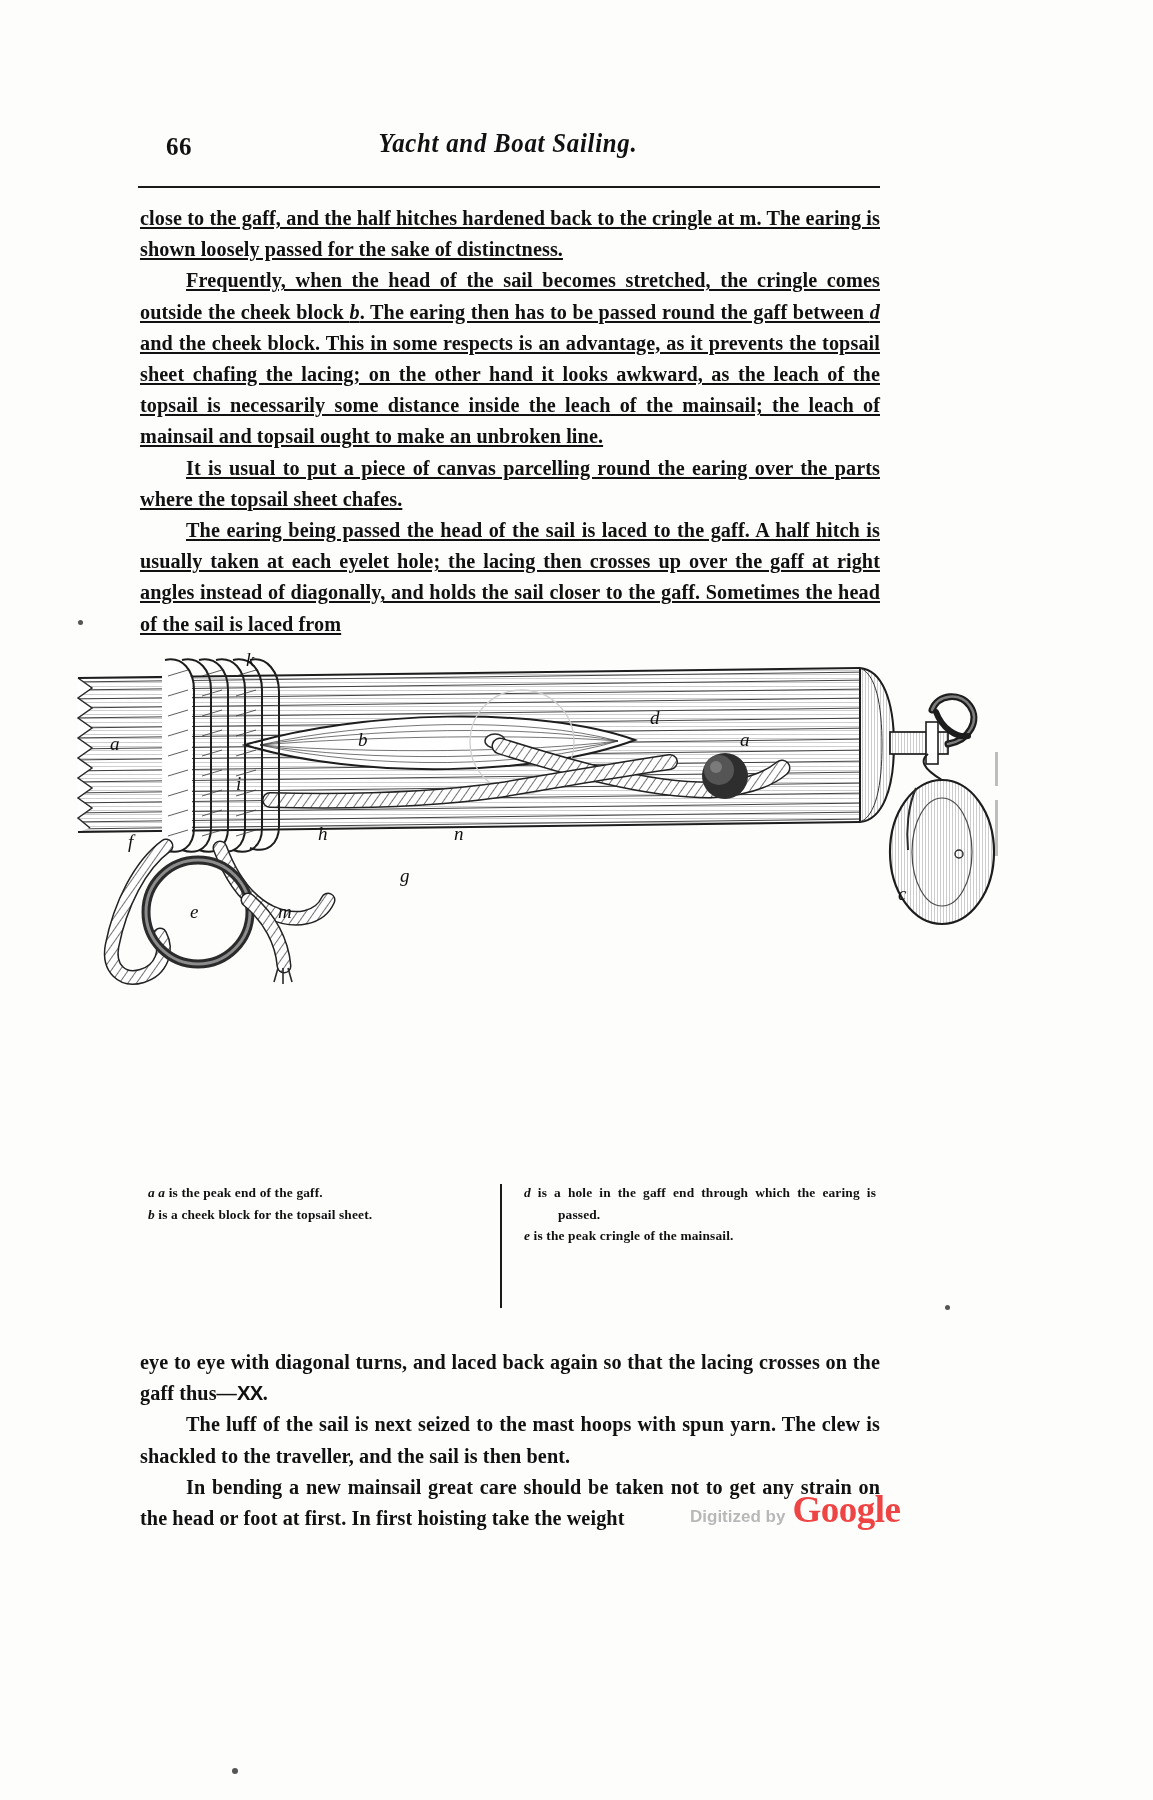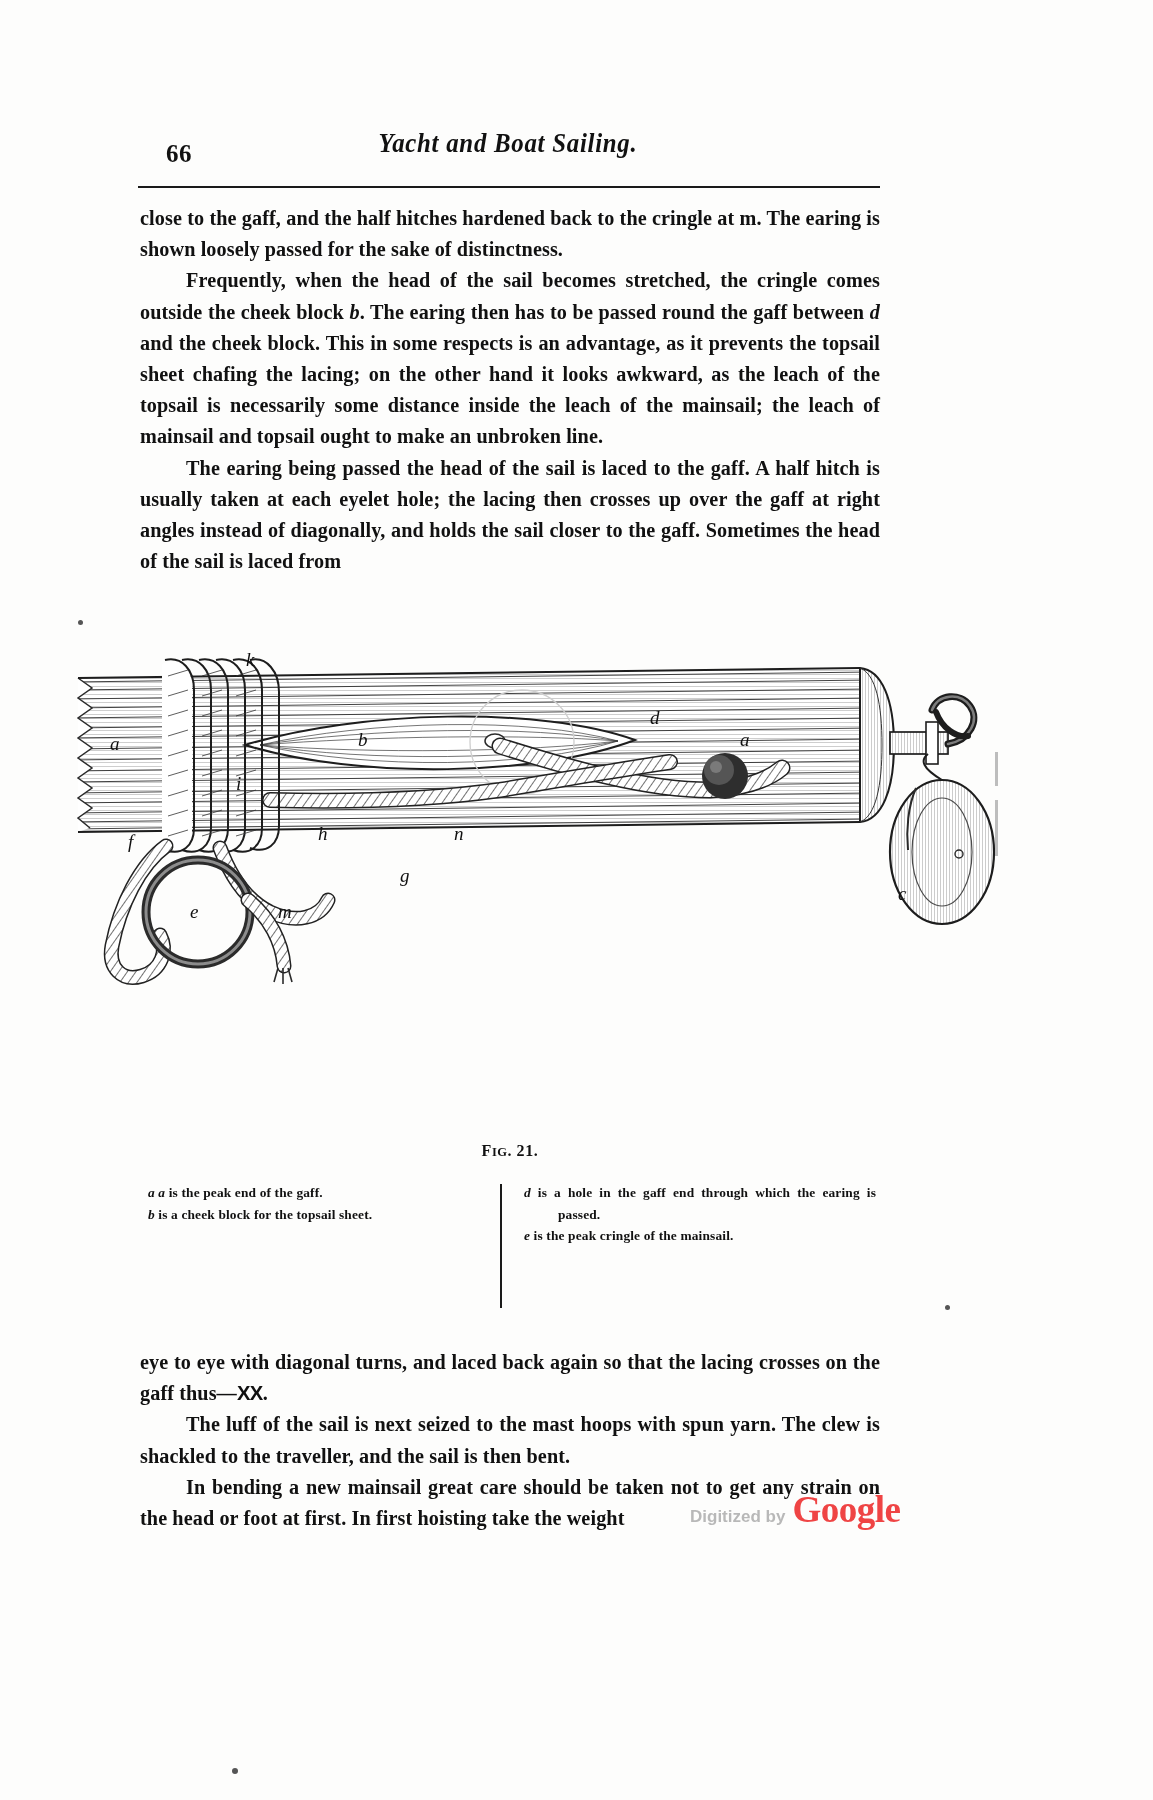--- a/index.html
+++ b/index.html
@@ -32,21 +32,20 @@
     width: 740px;
     height: 44px;
   }
   .folio {
     position: absolute;
     left: 28px;
     top: 5px;
     font-size: 25px;
     font-weight: bold;
     letter-spacing: 0.5px;
-    margin-top: 7px;
   }
   .book-title {
     position: absolute;
     left: 0;
     top: 0;
     width: 740px;
     text-align: center;
     font-size: 27px;
     font-weight: bold;
     font-style: italic;
@@ -67,21 +66,21 @@
     position: absolute;
     left: 140px;
     width: 740px;
     font-size: 20.2px;
     line-height: 31.2px;
     text-align: justify;
     text-justify: inter-word;
     letter-spacing: 0.1px;
     font-weight: 600;
   }
-  #block-top { top: 203px; }
+  #block-top { top: 203px; text-decoration: underline; }
   #block-bottom { top: 1347px; }
 
   .body-col p {
     margin: 0;
     text-indent: 0;
   }
   .body-col p.indent {
     text-indent: 46px;
   }
   .body-col i {
@@ -194,20 +193,21 @@
 
   <div class="running-head">
     <div class="folio">66</div>
     <div class="book-title">Yacht and Boat Sailing.</div>
   </div>
   <div class="head-rule"></div>
 
   <div class="body-col" id="block-top">
     <p><span>close to the gaff, and the half hitches hardened back to the cringle at m. The earing is shown loosely passed for the sake of distinctness.</span></p>
     <p class="indent"><span>Frequently, when the head of the sail becomes stretched, the cringle comes outside the cheek block </span><i>b</i><span>. The earing then has to be passed round the gaff between </span><i>d</i><span> and the cheek block. This in some respects is an advantage, as it prevents the topsail sheet chafing the lacing; on the other hand it looks awkward, as the leach of the topsail is necessarily some distance inside the leach of the mainsail; the leach of mainsail and topsail ought to make an unbroken line.</span></p>
+    <p class="indent">It is usual to put a piece of canvas parcelling round the earing over the parts where the topsail sheet chafes.</p>
     <p class="indent">The earing being passed the head of the sail is laced to the gaff. A half hitch is usually taken at each eyelet hole; the lacing then crosses up over the gaff at right angles instead of diagonally, and holds the sail closer to the gaff.  Sometimes the head of the sail is laced from</p>
   </div>
 
   <div class="figure-wrap">
     <svg width="930" height="340" viewBox="0 0 930 340">
       <defs>
         <pattern id="woodgrain" patternUnits="userSpaceOnUse" width="4" height="4">
           <rect width="4" height="4" fill="#ffffff"></rect>
           <line x1="0" y1="0" x2="4" y2="0" stroke="#3a3a3a" stroke-width="0.5"></line>
         </pattern>
@@ -352,21 +352,20 @@
         <text x="58" y="198">f</text>
         <text x="330" y="232">g</text>
         <text x="248" y="190">h</text>
         <text x="166" y="140">i</text>
         <text x="208" y="268">m</text>
         <text x="384" y="190">n</text>
       </g>
     </svg>
   </div>
 
-  <div class="fig-caption"><span>F</span><span class="sc">IG</span><span>. 21.</span></div>
 
   <div class="legend">
     <div class="legend-col left">
       <span class="legend-entry"><i>a a</i><span> is the peak end of the gaff.</span></span>
       <span class="legend-entry"><i>b</i><span> is a cheek block for the topsail sheet.</span></span>
     </div>
     <div class="legend-divider"></div>
     <div class="legend-col right">
       <span class="legend-entry"><i>d</i><span> is a hole in the gaff end through which the earing is passed.</span></span>
       <span class="legend-entry"><i>e</i><span> is the peak cringle of the mainsail.</span></span>

